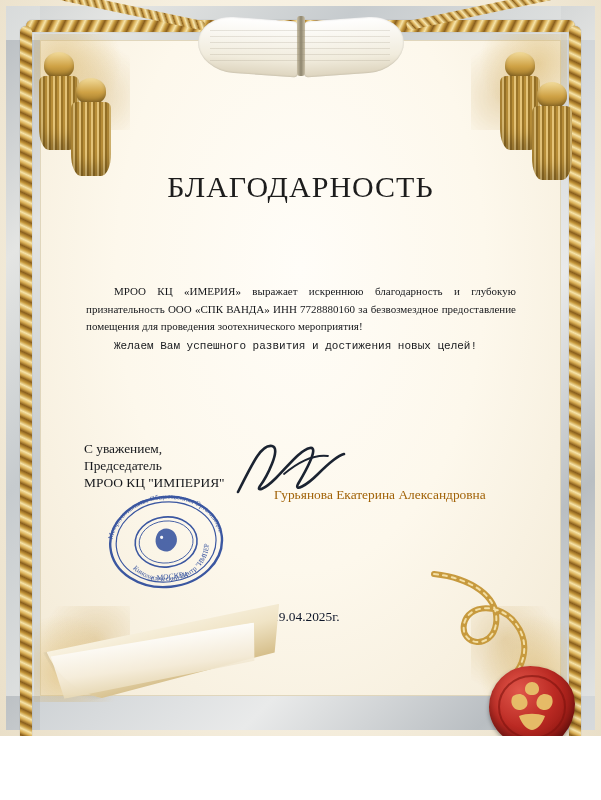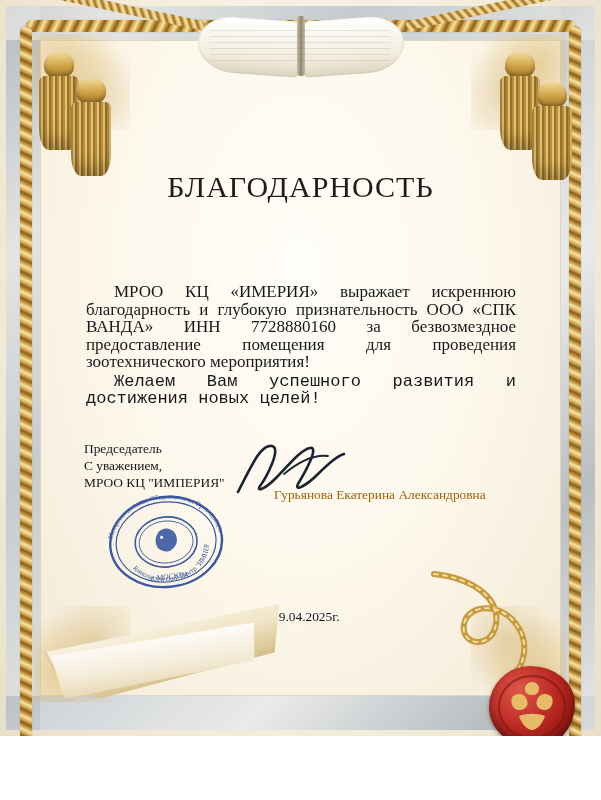--- a/index.html
+++ b/index.html
@@ -144,21 +144,21 @@
     left: 0; right: 0; top: 170px;
     text-align: center;
     font-size: 30px;
     letter-spacing: 1px;
     color: #1d1d1d;
     font-family: "Liberation Serif", "DejaVu Serif", serif;
   }
   .body-text {
     position: absolute;
     left: 86px; width: 430px; top: 283px;
-    font-size: 17px;
+    font-size: 11px;
     line-height: 17.5px;
     color: #16181c;
     text-align: justify;
   }
   .body-text p { margin: 0; text-indent: 28px; }
   .body-text p + p { margin-top: 2px; font-family: Liberation Mono, monospace; }
 
   .sign-block {
     position: absolute;
     left: 84px; top: 440px;
@@ -284,22 +284,22 @@
   </div>
 
   <div class="title">БЛАГОДАРНОСТЬ</div>
 
   <div class="body-text">
     <p>МРОО КЦ «ИМЕРИЯ» выражает искреннюю благодарность и глубокую признательность ООО «СПК ВАНДА» ИНН 7728880160 за безвозмездное предоставление помещения для проведения зоотехнического мероприятия!</p>
     <p>Желаем Вам успешного развития и достижения новых целей!</p>
   </div>
 
   <div class="sign-block">
+    <div>С уважением,</div>
     <div>Председатель</div>
-    <div>С уважением,</div>
     <div>МРОО КЦ "ИМПЕРИЯ"</div>
   </div>
 
   <div class="sign-name">Гурьянова Екатерина Александровна</div>
 
   <svg class="signature" viewBox="0 0 120 70">
     <path d="M6,58 C22,26 30,10 40,12 C50,14 34,44 28,52 C24,58 32,56 44,44 C56,32 68,16 78,14 C88,12 72,40 66,50 C62,58 74,52 86,40 C94,32 104,22 112,20" fill="none" stroke="#1b2331" stroke-width="2.6" stroke-linecap="round" stroke-linejoin="round"></path>
     <path d="M52,40 C64,30 80,20 96,22" fill="none" stroke="#1b2331" stroke-width="1.8" stroke-linecap="round"></path>
   </svg>
 

